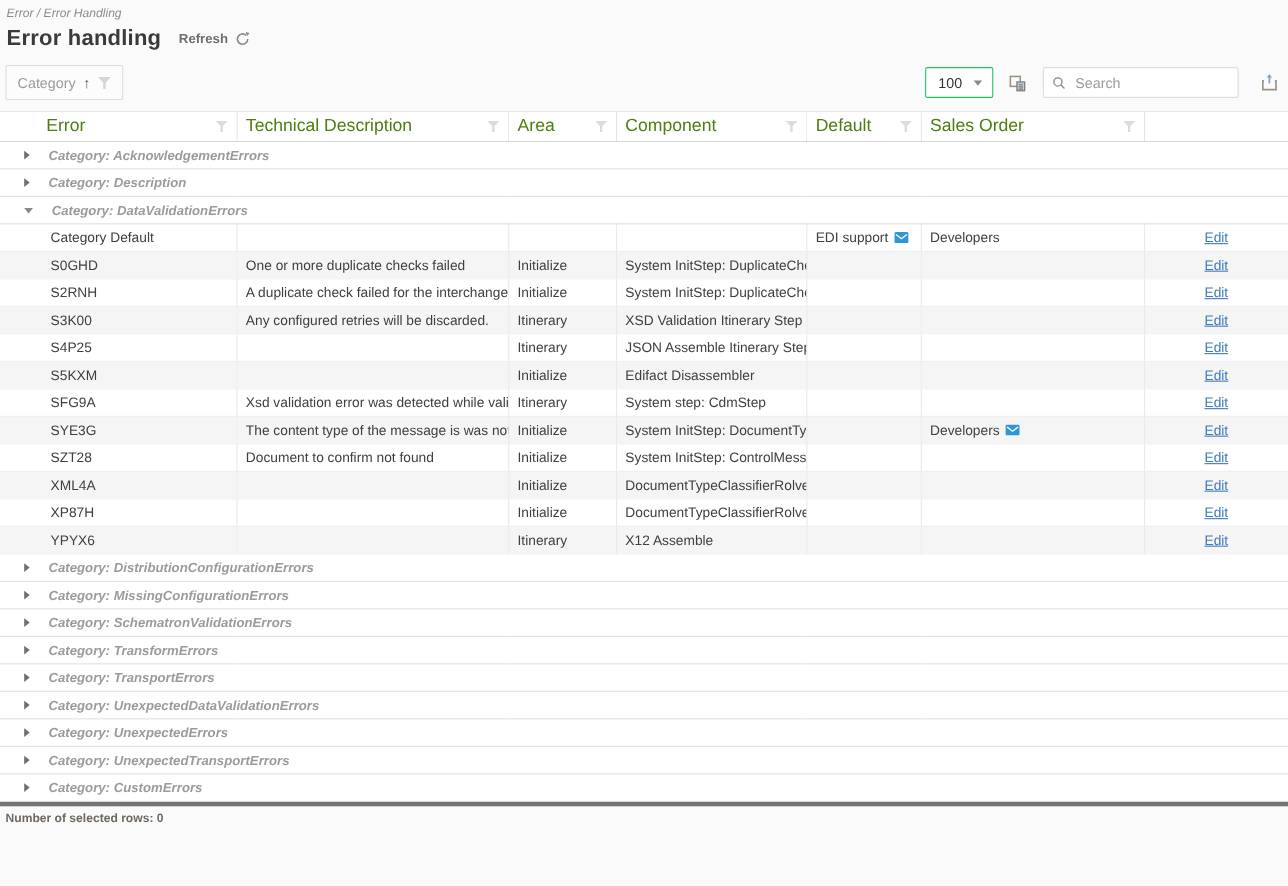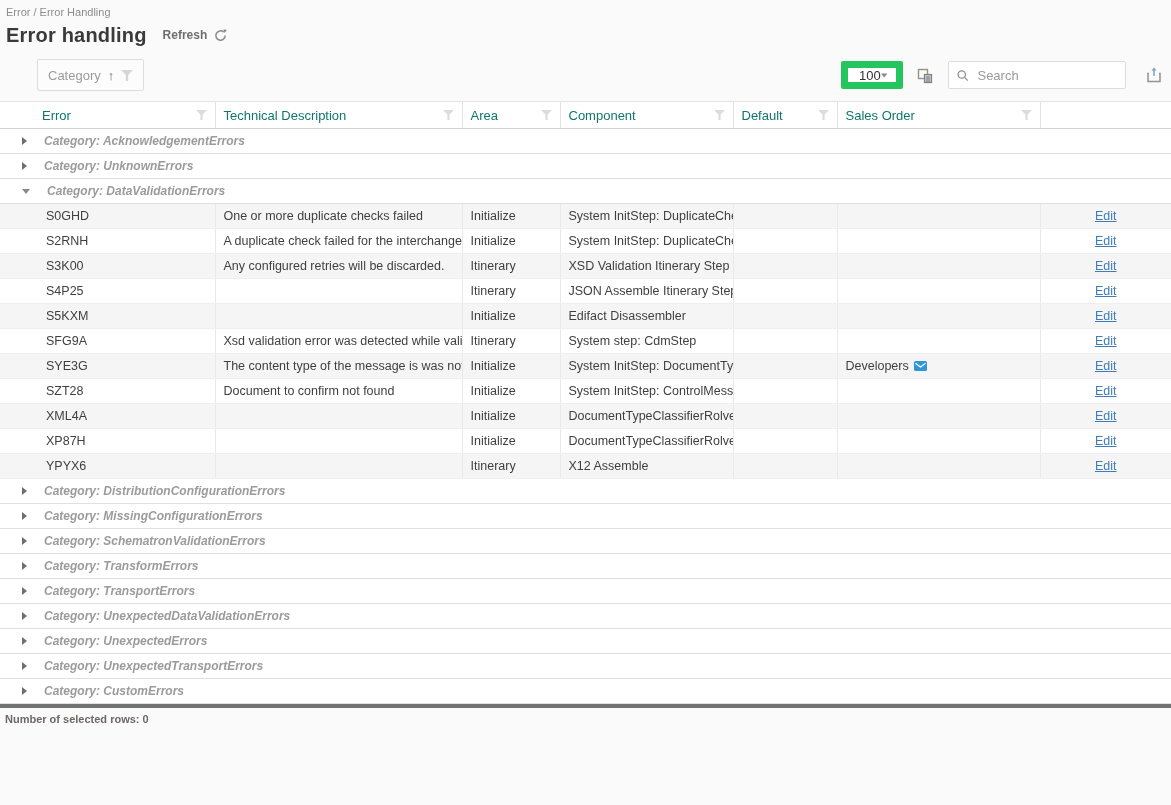--- a/index.html
+++ b/index.html
@@ -2,36 +2,36 @@
 <html><head>
 <meta charset="utf-8">
 <style>
   * { box-sizing: border-box; }
   html,body { margin:0; padding:0; }
   body {
     width:1171px; height:805px; overflow:hidden;
     background:#fafafa; color:#333;
     font-family:"Liberation Sans","DejaVu Sans",sans-serif;
   }
-  .breadcrumb { padding:6px 8px 0 6px; font-size:11px; color:#8d8d8d; height:19px; cursor:pointer; }
+  .breadcrumb { padding:6px 8px 0 6px; font-size:11px; color:#8d8d8d; height:19px; cursor:pointer;font-style:italic; }
   .title-row { display:flex; align-items:center; gap:16px; padding:2px 8px 0 6px; height:30px; }
   .page-title { margin:0; font-size:20px; font-weight:bold; color:#3a3a3a; letter-spacing:.2px; }
   .refresh-btn { display:flex; align-items:flex-start; gap:6px; font-size:12px; font-weight:bold; color:#6e6e6e; cursor:pointer; }
   .toolbar { display:flex; justify-content:space-between; align-items:center; padding:10px 6px 10px 5px; height:52px; }
-  .group-chip { display:inline-flex; align-items:center; gap:7px; border:1px solid #ddd; background:#fcfcfc; border-radius:2px; height:32px; padding:0 10px; font-size:13px; color:#9b9b9b; cursor:pointer;margin-left:32px; }
+  .group-chip { display:inline-flex; align-items:center; gap:7px; border:1px solid #ddd; background:#fcfcfc; border-radius:2px; height:32px; padding:0 10px; font-size:13px; color:#9b9b9b; cursor:pointer; }
   .sort-arrow { color:#5c5c5c; font-size:13px; font-weight:normal; }
   .toolbar-right { display:flex; align-items:center; gap:11px; }
-  .page-size { display:flex; align-items:center; justify-content:space-between; border:7px solid #22c55e; border-radius:2px; background:#fff; width:62px; height:28px; padding:0 9px 0 11px; font-size:13px; color:#333; cursor:pointer; }
+  .page-size { display:flex; align-items:center; justify-content:space-between; border:1px solid #22c55e; border-radius:2px; background:#fff; width:62px; height:28px; padding:0 9px 0 11px; font-size:13px; color:#333; cursor:pointer; }
   .icon-btn { background:none; border:none; padding:2px; display:flex; cursor:pointer; }
   .search-box { display:flex; align-items:center; gap:7px; border:1px solid #ddd; border-radius:2px; background:#fff; width:178px; height:28px; padding:0 8px; margin-right:6px;justify-content:flex-end; }
   .search-box input { border:none; outline:none; width:100%; font-size:13px; color:#333; font-family:inherit; background:transparent; }
   .search-box input::placeholder { color:#9a9a9a; }
 
   table.grid { border-collapse:collapse; table-layout:fixed; width:1171px; background:#fff; border-top:1px solid #e3e3e3; }
-  th { position:relative; height:27px; font-weight:normal; font-size:13px; color:#0f766e; text-align:left; padding:0 26px 0 8px; border-bottom:1px solid #d2d2d2; border-right:1px solid #e3e3e3; background:#fff; white-space:nowrap; overflow:hidden; cursor:pointer; }
+  th { position:relative; height:27px; font-weight:normal; font-size:16px; color:#4d7c0f; text-align:left; padding:0 26px 0 8px; border-bottom:1px solid #d2d2d2; border-right:1px solid #e3e3e3; background:#fff; white-space:nowrap; overflow:hidden; cursor:pointer; }
   th.first { padding-left:42px; }
   th:last-child { border-right:none; }
   .funnel { position:absolute; right:8px; top:50%; transform:translateY(-50%); }
 
   tr.group-row td { height:25px; border-bottom:1px solid #e0e0e0; background:#fff; padding:0; cursor:pointer;font-style:italic; }
   .group-cell { display:flex; align-items:center; }
   .tri { width:0; height:0; margin-left:22px; margin-right:17px; display:inline-block; }
   .tri.collapsed { border-left:5px solid #6f6f6f; border-top:4px solid transparent; border-bottom:4px solid transparent; }
   .tri.expanded { border-top:5px solid #8a8a8a; border-left:4px solid transparent; border-right:4px solid transparent; }
   .group-label { font-size:12px; font-weight:bold; color:#9b9b9b; }
@@ -141,31 +141,43 @@
           <div class="group-cell">
             <span class="tri collapsed"></span>
             <span class="group-label">Category: AcknowledgementErrors</span>
           </div>
         </td>
       </tr>
       <tr class="group-row">
         <td colspan="7">
           <div class="group-cell">
             <span class="tri collapsed"></span>
-            <span class="group-label">Category: UnknownErrors</span>
+            <span class="group-label">Category: Description</span>
           </div>
         </td>
       </tr>
       <tr class="group-row">
         <td colspan="7">
           <div class="group-cell">
             <span class="tri expanded"></span>
             <span class="group-label">Category: DataValidationErrors</span>
           </div>
         </td>
+      </tr>
+      <tr class="data-row">
+        <td class="error-cell"><span>Category Default</span></td>
+        <td class="technical-description-cell"><span></span></td>
+        <td class="area-cell"><span></span></td>
+        <td class="component-cell"><span></span></td>
+        <td class="default-cell"><span>EDI support</span><svg class="mail-icon" width="13" height="10" viewBox="0 0 13 10">
+            <rect width="13" height="10" rx="1.5" fill="#2f96d8"></rect>
+            <path d="M1.5 2.2 6.5 6 11.5 2.2" fill="none" stroke="#fff" stroke-width="1.2"></path>
+          </svg></td>
+        <td class="sales-order-cell"><span>Developers</span></td>
+        <td><a href="#" class="edit-link">Edit</a></td>
       </tr>
       <tr class="data-row alt">
         <td class="error-cell"><span>S0GHD</span></td>
         <td class="technical-description-cell"><span>One or more duplicate checks failed</span></td>
         <td class="area-cell"><span>Initialize</span></td>
         <td class="component-cell"><span>System InitStep: DuplicateCheckS...</span></td>
         <td class="default-cell"><span></span></td>
         <td class="sales-order-cell"><span></span></td>
         <td><a href="#" class="edit-link">Edit</a></td>
       </tr>

